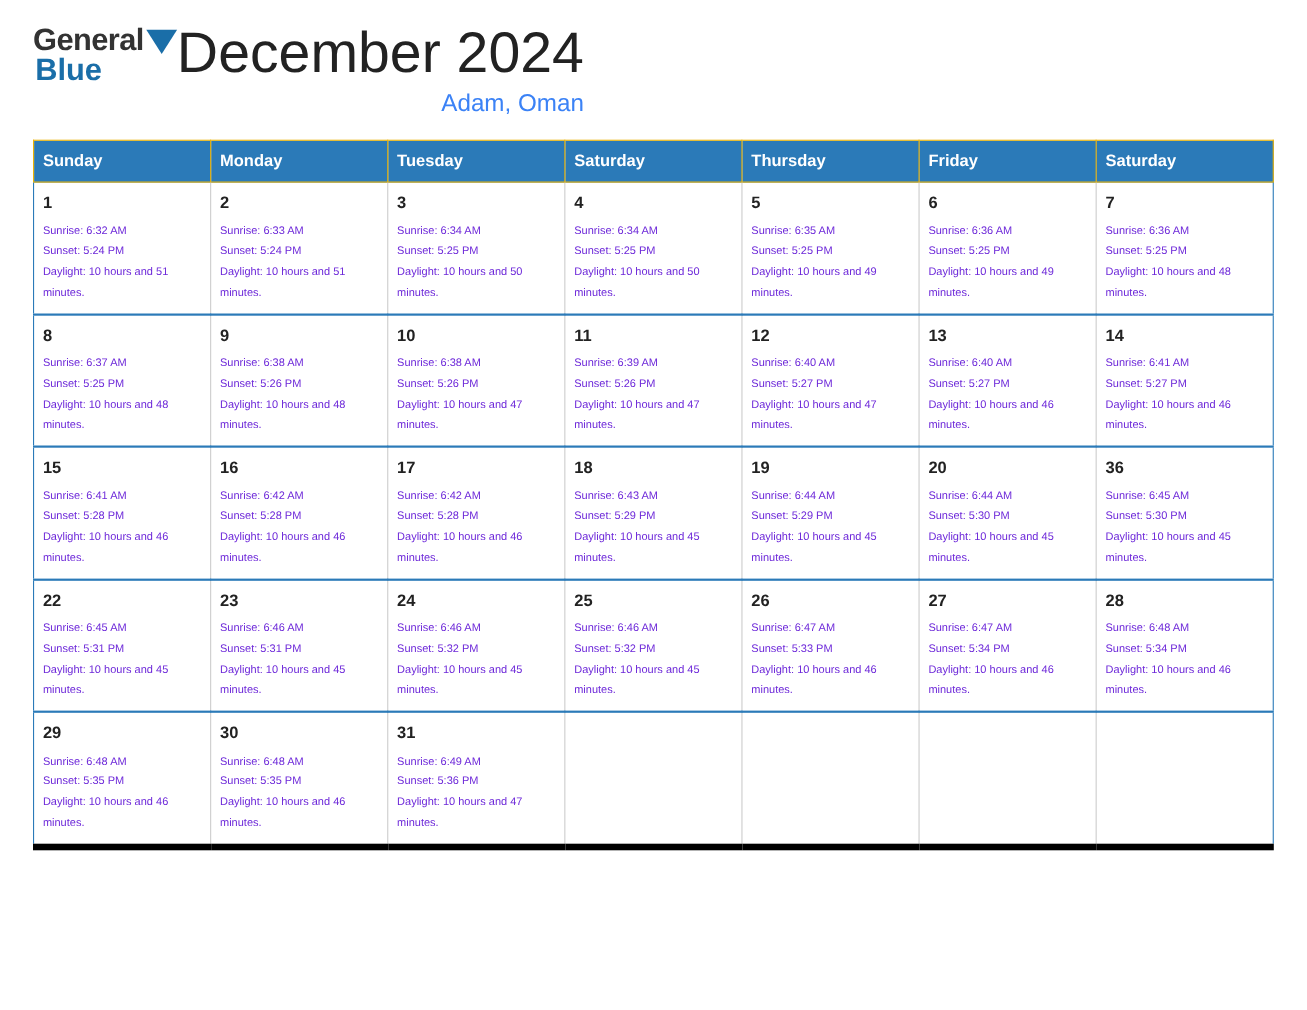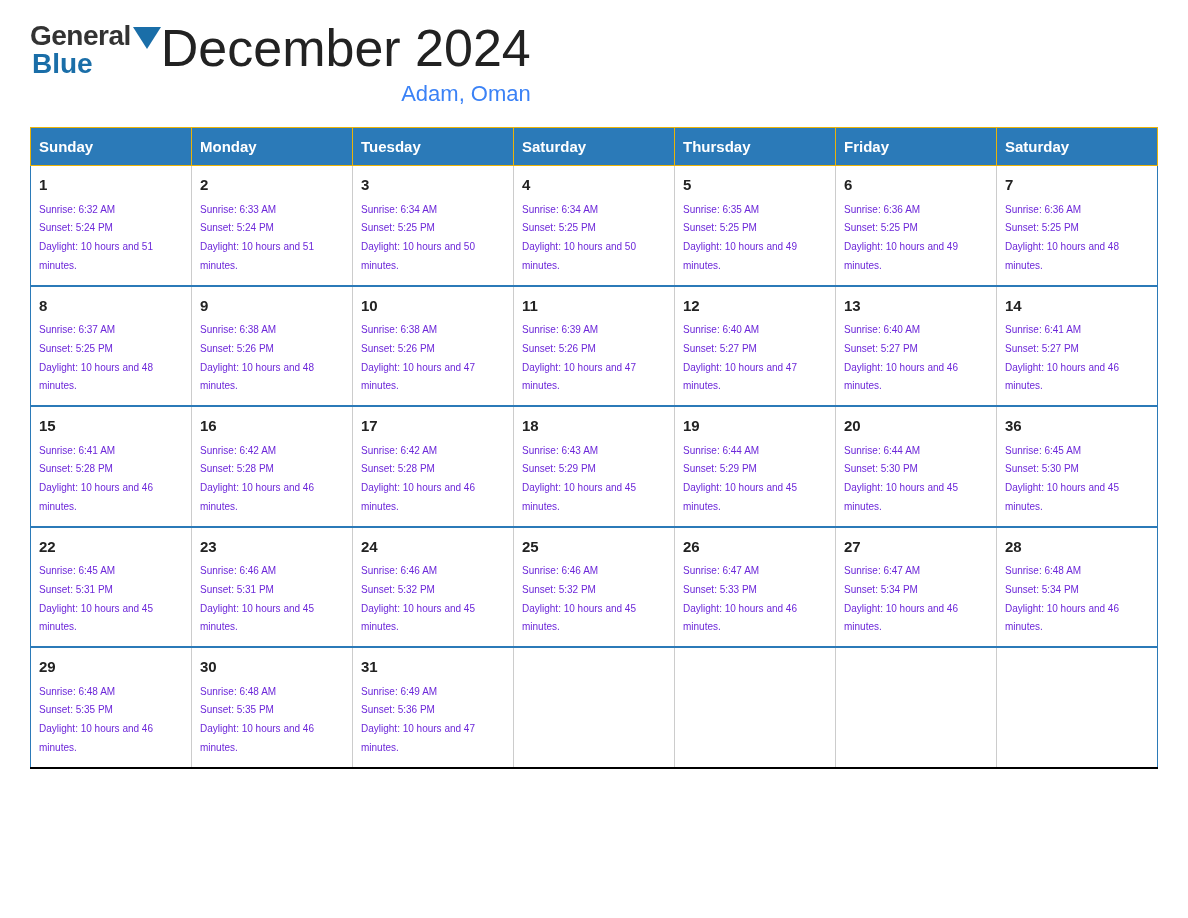--- a/index.html
+++ b/index.html
@@ -99,21 +99,21 @@
       color: #222;
       display: block;
       margin-bottom: 3px;
     }
     .day-info {
       font-size: 10px;
       color: #6d28d9;
       line-height: 1.55;
     }
     tbody tr:last-child td {
-      border-bottom: 2px solid #000000;
+      border-bottom: 6px solid #000000;
     }
   </style>
 </head>
 <body>
 
 <div class="header">
   <div class="logo">
     <div class="logo-top">
       <span class="logo-general">General</span>
       <div class="logo-triangle"></div>

